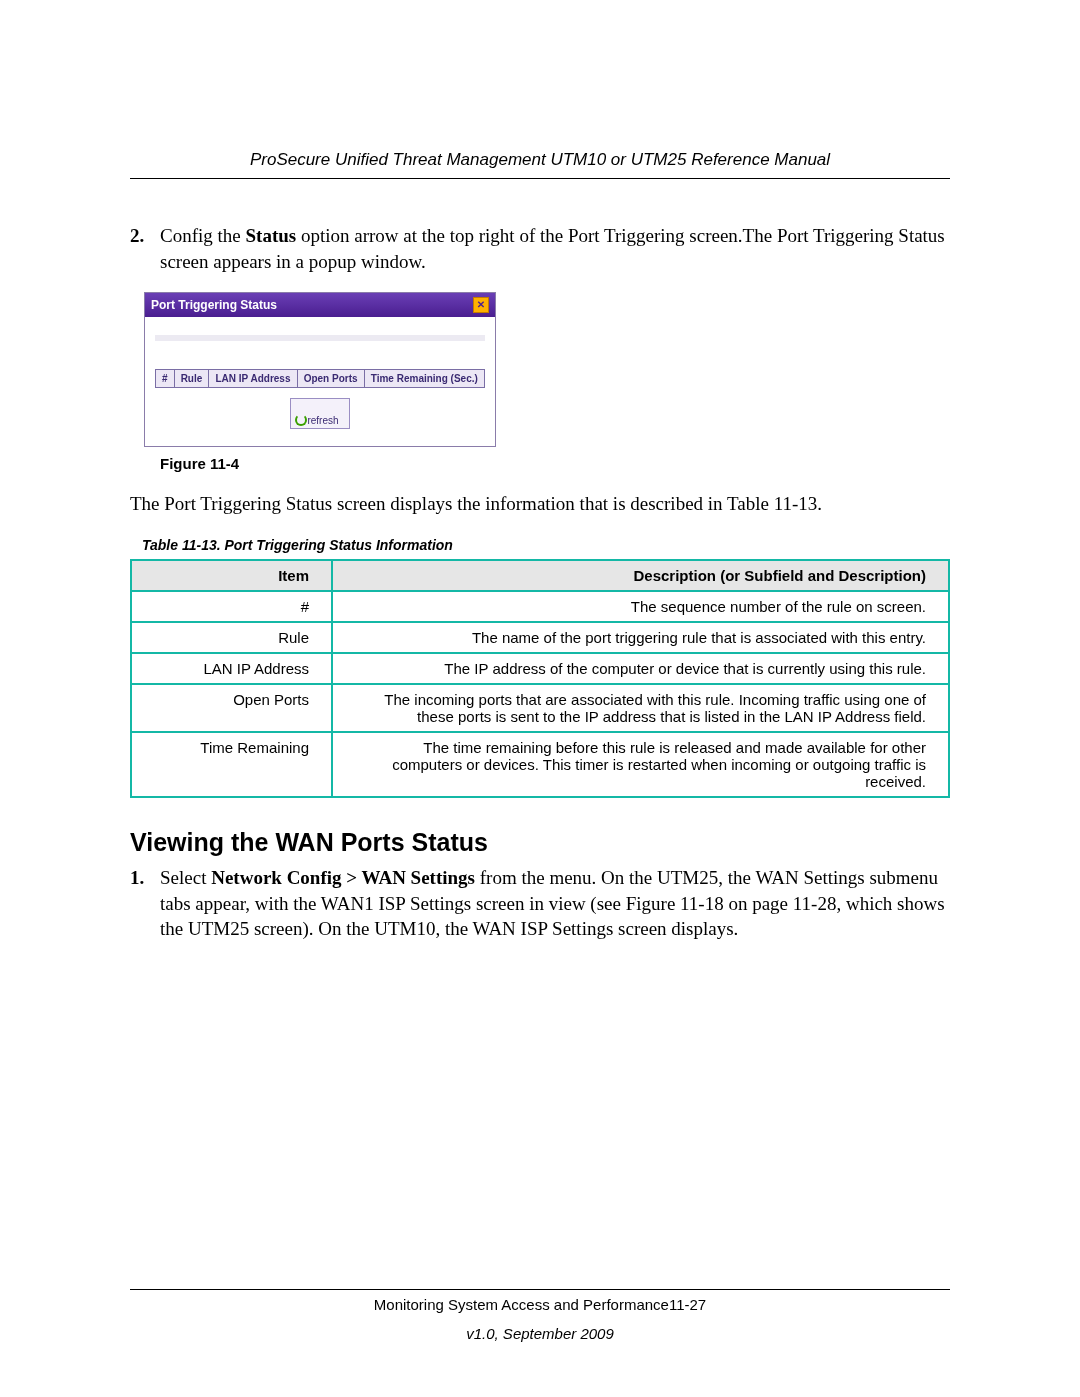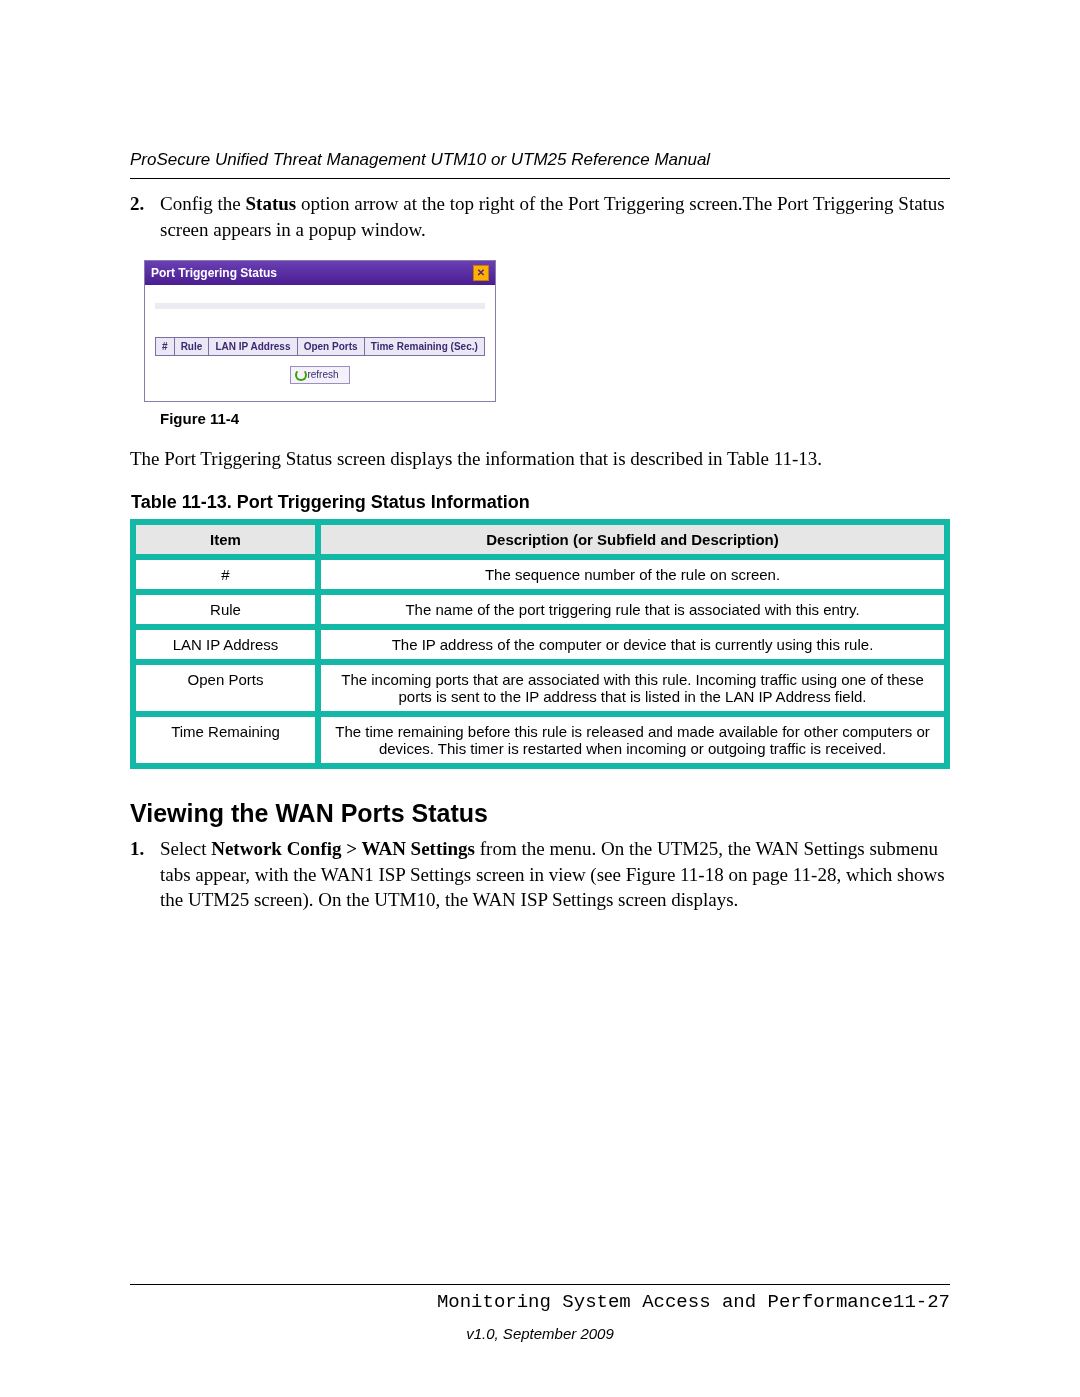--- a/index.html
+++ b/index.html
@@ -14,24 +14,24 @@
     box-sizing: border-box;
     width: 1080px;
     min-height: 1397px;
     padding: 150px 130px 80px 130px;
     position: relative;
   }
   .running-head {
     font-style: italic;
     font-family: Arial, Helvetica, sans-serif;
     font-size: 17px;
-    text-align: left;
+    text-align: center;
     padding-bottom: 8px;
     border-bottom: 1px solid #000;
-    margin-bottom: 12px;
+    margin-bottom: 44px;
   }
   .body-text {
     font-size: 19px;
     line-height: 1.35;
   }
   .ol-item {
     display: flex;
     margin-bottom: 10px;
   }
   .ol-num {
@@ -92,26 +92,26 @@
     padding: 3px 6px;
     font-weight: bold;
     white-space: nowrap;
   }
   .popup-refresh-row {
     text-align: center;
     padding: 10px 0 4px 0;
   }
   .popup-refresh-btn {
     display: inline-flex;
-    align-items: flex-start;
+    align-items: center;
     font-size: 10px;
     border: 1px solid #9a8ec3;
     background: #f4f1fa;
     color: #3a2a72;
-    padding: 2px 10px 2px 4px;
+    padding: 15px 10px 2px 4px;
   }
   .popup-refresh-icon {
     width: 12px;
     height: 12px;
     border: 2px solid #3aa000;
     border-top-color: transparent;
     border-radius: 50%;
     box-sizing: border-box;
   }
   .figure-caption {
@@ -119,34 +119,35 @@
     font-weight: bold;
     font-size: 15px;
     margin: 8px 0 18px 30px;
   }
   .link {
     color: #000000;
   }
   .table-caption {
     font-family: Arial, Helvetica, sans-serif;
     font-weight: bold;
-    font-size: 18px;
-    margin: 20px 0 6px 1px;
+    font-size: 14px;
+    margin: 20px 0 6px 12px;
+    font-style: italic;
   }
   table.info {
     width: 100%;
     border-collapse: collapse;
     font-family: Arial, Helvetica, sans-serif;
     font-size: 15px;
   }
   table.info th, table.info td {
-    border: 6px solid #14b8a6;
-    padding: 6px 12px;
+    border: 2px solid #14b8a6;
+    padding: 6px 22px;
     vertical-align: top;
-    text-align: center;
+    text-align: right;
   }
   table.info th {
     background: #e6e6e6;
     font-weight: bold;
   }
   table.info td.item-col {
     width: 155px;
   }
   h2.section {
     font-family: Arial, Helvetica, sans-serif;
@@ -159,23 +160,23 @@
     left: 130px;
     right: 130px;
     bottom: 55px;
   }
   .footer-rule {
     border-top: 1px solid #000;
     margin-bottom: 6px;
   }
   .footer-line1 {
     display: flex;
-    justify-content: flex-end;
-    font-family: Liberation Mono, monospace;
-    font-size: 19px;
+    justify-content: center;
+    font-family: Liberation Sans, sans-serif;
+    font-size: 15px;
   }
   .footer-line2 {
     text-align: center;
     font-style: italic;
     font-family: Arial, Helvetica, sans-serif;
     font-size: 15px;
     margin-top: 12px;
   }
 </style>
 </head>

